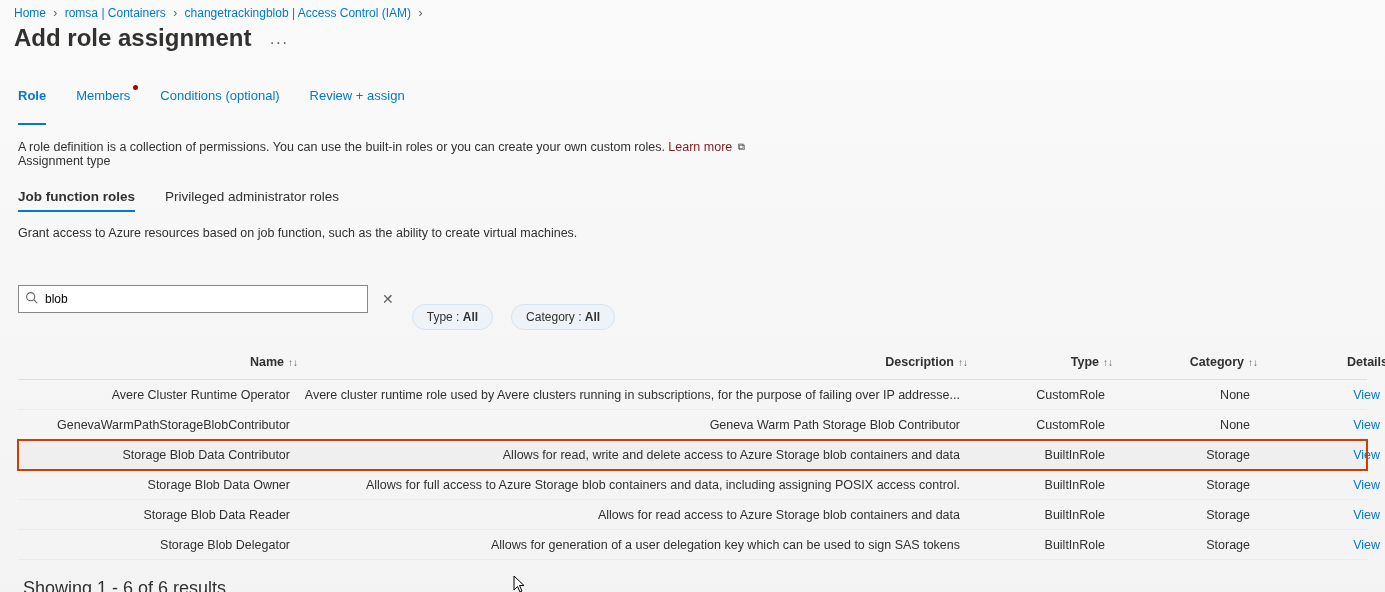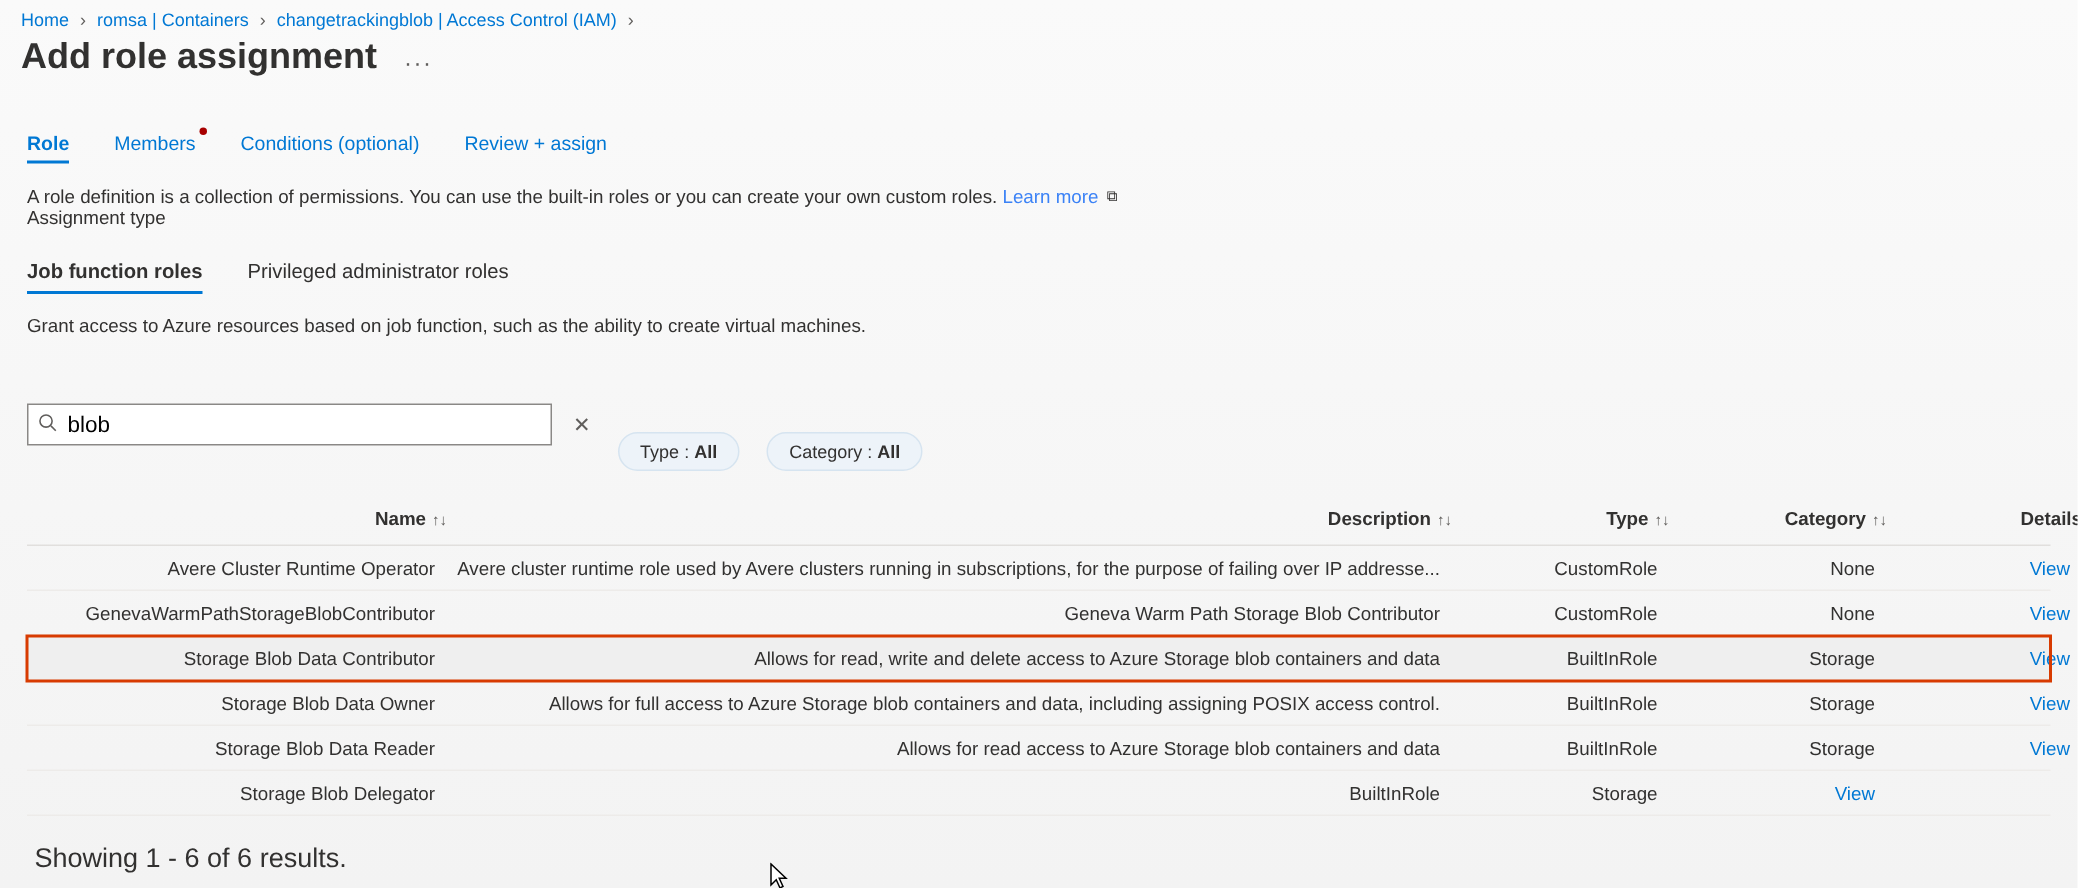--- a/index.html
+++ b/index.html
@@ -44,21 +44,21 @@
       padding: 36px 18px 0 18px;
     }
     .tabs {
       display: flex;
       gap: 30px;
       border-bottom: 1px solid transparent;
     }
     .tab {
       font-size: 13px;
       color: #0078d4;
-      padding-bottom: 4px;
+      padding-bottom: 20px;
       cursor: pointer;
       position: relative;
     }
     .tab.active {
       font-weight: 600;
       border-bottom: 2px solid #0078d4;
     }
     .tab.inactive-dark {
       color: #0078d4;
     }
@@ -69,21 +69,21 @@
       width: 5px;
       height: 5px;
       background: #a80000;
       border-radius: 50%;
     }
     .desc {
       margin-top: 14px;
       font-size: 12.5px;
       color: #323130;
     }
-    .desc a { color: #3b82f6; text-decoration: none; cursor: pointer;}
+    .desc a { color: #7f1d1d; text-decoration: none; cursor: pointer;}
     .ext-icon {
       font-size: 10px;
       margin-left: 2px;
       vertical-align: 1px;
     }
     .subtabs {
       display: flex;
       gap: 30px;
       margin-top: 21px;
     }
@@ -110,21 +110,21 @@
     }
     .search-wrap {
       position: relative;
       width: 350px;
     }
     .search-input {
       width: 100%;
       height: 28px;
       border: 1px solid #8a8886;
       padding: 0 8px 0 26px;
-      font-size: 15px;
+      font-size: 12px;
       outline: none;
       background: #fff;
     }
     .search-icon-el {
       position: absolute;
       left: 7px;
       top: 6px;
       color: #605e5c;
       font-size: 13px;
       pointer-events: none;
@@ -297,20 +297,21 @@
   </div>
         <div class="trow">
     <div class="cell">Storage Blob Data Reader</div>
     <div class="cell">Allows for read access to Azure Storage blob containers and data</div>
     <div class="cell">BuiltInRole</div>
     <div class="cell">Storage</div>
     <div class="cell"><span class="view-link">View</span></div>
   </div>
         <div class="trow">
     <div class="cell">Storage Blob Delegator</div>
+    <div class="cell">Allows for generation of a user delegation key which can be used to sign SAS tokens</div>
     <div class="cell">BuiltInRole</div>
     <div class="cell">Storage</div>
     <div class="cell"><span class="view-link">View</span></div>
   </div>
       </div>
   </div>
 
   <div class="footer-count">Showing 1 - 6 of 6 results.</div>
 </div>
 

